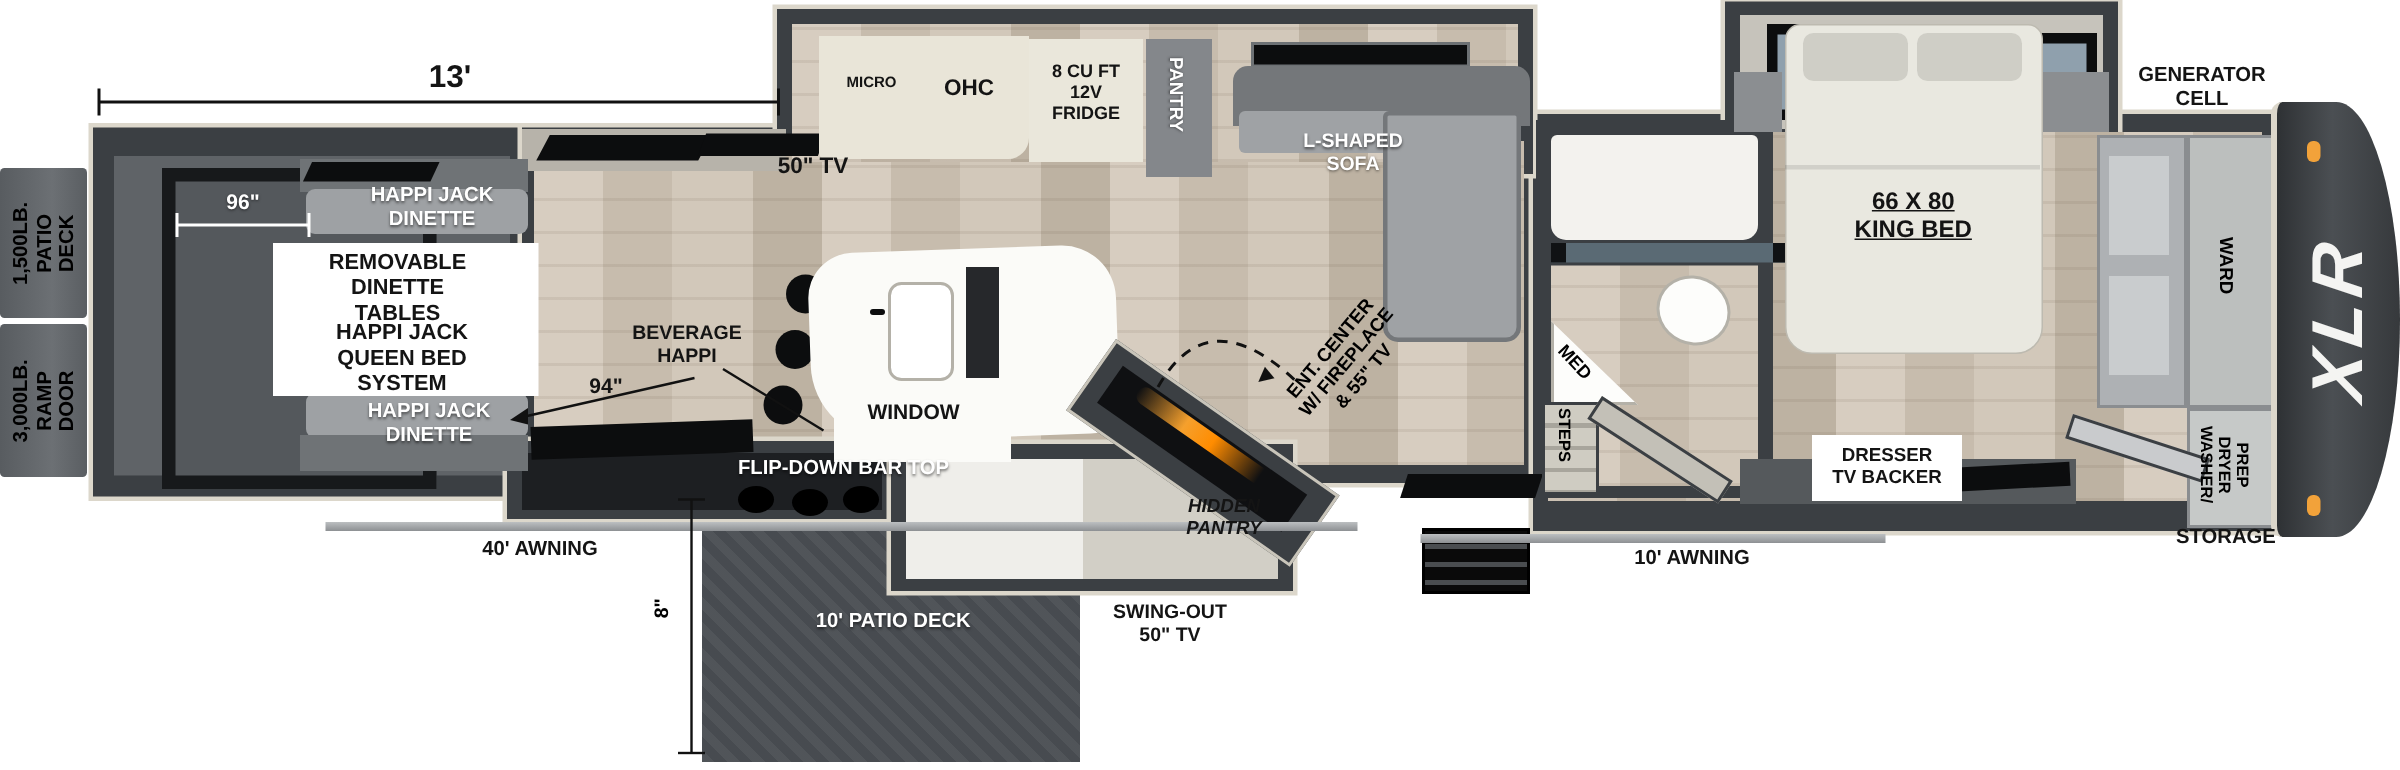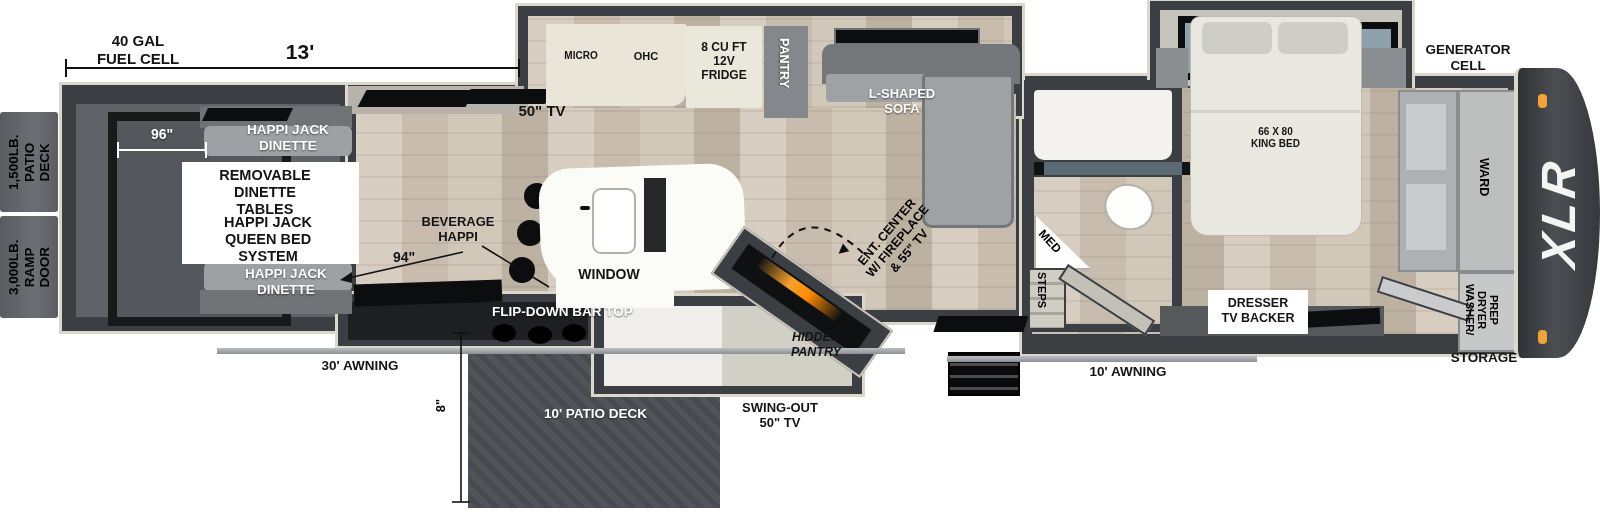--- a/index.html
+++ b/index.html
@@ -79,21 +79,21 @@
   <div class="lbl" style="left:510px;top:102px;width:64px;font-size:15px;">50" TV</div>
   <div class="blk" style="left:354px;top:282px;width:148px;height:22px;transform:rotate(-2deg);z-index:5;"></div>
   <div class="lbl" style="left:414px;top:214px;width:88px;font-size:13px;">BEVERAGE
 HAPPI</div>
   <div class="lbl" style="left:382px;top:249px;width:44px;font-size:14px;">94"</div>
 
   <div class="abs" style="left:546px;top:24px;width:140px;height:82px;background:#e9e5d8;border-radius:0 0 14px 4px;z-index:5;"></div>
   <div class="abs" style="left:686px;top:26px;width:76px;height:82px;background:#eae7db;z-index:5;"></div>
   <div class="abs" style="left:764px;top:26px;width:44px;height:92px;background:#84878b;z-index:5;"></div>
   <div class="lbl" style="left:552px;top:50px;width:58px;font-size:10px;">MICRO</div>
-  <div class="lbl" style="left:622px;top:50px;width:48px;font-size:11px;">OHC</div>
+  <div class="lbl" style="left:622px;top:50px;width:48px;font-size:15px;">OHC</div>
   <div class="lbl" style="left:688px;top:40px;width:72px;font-size:12px;">8 CU FT
 12V
 FRIDGE</div>
   <div class="vt lw" style="left:776px;top:38px;font-size:12.5px;">PANTRY</div>
 
   <div class="abs" style="left:834px;top:28px;width:142px;height:13px;background:#0c0d0e;border:2px solid #6d7174;z-index:5;"></div>
   <div class="abs" style="left:822px;top:44px;width:198px;height:40px;background:#74777a;border-radius:10px 10px 0 0;z-index:5;"></div>
   <div class="abs" style="left:826px;top:74px;width:154px;height:28px;background:#9fa2a5;border-radius:4px;z-index:6;"></div>
   <div class="abs" style="left:922px;top:74px;width:86px;height:148px;background:#9fa2a5;border:3px solid #74777a;border-radius:4px 4px 10px 10px;z-index:6;"></div>
   <div class="lbl lw" style="left:856px;top:86px;width:92px;font-size:13px;">L-SHAPED
@@ -139,21 +139,21 @@
 W/ FIREPLACE
 &amp; 55" TV</span>
   </div>
   <div class="abs" style="left:838px;top:244px;font-size:13px;color:#111;transform:rotate(140deg);z-index:20;font-weight:bold;">▶</div>
 
   <div class="blk" style="left:936px;top:316px;width:90px;height:16px;transform:skewX(-18deg);z-index:6;"></div>
   <div class="abs" style="left:948px;top:352px;width:68px;height:40px;background:repeating-linear-gradient(180deg,#0a0a0a 0 9px,#4a4d50 9px 12px);border:2px solid #000;z-index:6;"></div>
 
   <div class="abs" style="left:217px;top:348px;width:688px;height:6px;background:linear-gradient(180deg,#bcbfc1,#8d9093);z-index:12;"></div>
   <div class="abs" style="left:947px;top:356px;width:310px;height:6px;background:linear-gradient(180deg,#bcbfc1,#8d9093);z-index:12;"></div>
-  <div class="lbl" style="left:308px;top:358px;width:104px;font-size:13.5px;">30' AWNING</div>
+  <div class="lbl" style="left:308px;top:358px;width:104px;font-size:13.5px;">40' AWNING</div>
   <div class="lbl" style="left:1076px;top:364px;width:104px;font-size:13.5px;">10' AWNING</div>
 
   <div class="abs" style="left:1024px;top:80px;width:158px;height:252px;background:#3b3f43;z-index:4;"></div>
   <div class="abs" style="left:1034px;top:90px;width:138px;height:70px;background:#f3f2ee;border-radius:4px 4px 10px 10px;z-index:5;"></div>
   <div class="abs" style="left:1034px;top:162px;width:138px;height:13px;background:#5a6a74;border-left:10px solid #101214;border-right:10px solid #101214;z-index:5;"></div>
   <div class="wood" style="left:1034px;top:177px;width:138px;height:147px;z-index:4;"></div>
   <div class="abs" style="left:1104px;top:184px;width:46px;height:42px;background:#fdfdfb;border:2px solid #b4b1a8;border-radius:50% 50% 50% 50%;transform:rotate(24deg);z-index:6;"></div>
   <div class="abs" style="left:1034px;top:214px;width:54px;height:52px;background:#fdfdfb;border:2px solid #b4b1a8;clip-path:polygon(0 0,100% 100%,0 100%);z-index:6;"></div>
   <div class="rot" style="left:1026px;top:222px;width:46px;height:40px;">
     <span style="transform:rotate(47deg);font-size:12px;">MED</span>
@@ -164,21 +164,21 @@
   <div class="abs" style="left:1068px;top:264px;width:100px;height:14px;background:#c3c0b7;border:2px solid #3b3f43;transform:rotate(33deg);transform-origin:0 0;z-index:6;"></div>
 
   <div class="abs" style="left:1178px;top:16px;width:42px;height:64px;background:#8fa0ad;border:7px solid #0c0d0e;box-sizing:border-box;z-index:5;"></div>
   <div class="abs" style="left:1354px;top:22px;width:44px;height:62px;background:#8fa0ad;border:7px solid #0c0d0e;box-sizing:border-box;z-index:5;"></div>
   <div class="abs" style="left:1156px;top:48px;width:32px;height:40px;background:#8b8e91;z-index:5;"></div>
   <div class="abs" style="left:1362px;top:48px;width:44px;height:40px;background:#8b8e91;z-index:5;"></div>
   <div class="abs" style="left:1190px;top:16px;width:170px;height:218px;background:#e9e8e0;border:1px solid #bdbab0;border-radius:10px 10px 18px 18px;z-index:6;"></div>
   <div class="abs" style="left:1202px;top:22px;width:70px;height:32px;background:#cfcec6;border-radius:7px;z-index:7;"></div>
   <div class="abs" style="left:1278px;top:22px;width:70px;height:32px;background:#cfcec6;border-radius:7px;z-index:7;"></div>
   <div class="abs" style="left:1190px;top:110px;width:170px;height:3px;background:rgba(0,0,0,.10);z-index:7;"></div>
-  <div class="lbl" style="left:1228px;top:126px;width:95px;font-size:10px;z-index:20;">66 X 80
+  <div class="lbl" style="left:1228px;top:126px;width:95px;font-size:16px;z-index:20;text-decoration:underline;">66 X 80
 KING BED</div>
   <div class="lbl" style="left:1422px;top:42px;width:92px;font-size:13.5px;">GENERATOR
 CELL</div>
 
   <div class="abs" style="left:1398px;top:90px;width:56px;height:178px;background:#aeb1b4;border:2px solid #8a8d90;z-index:5;"></div>
   <div class="abs" style="left:1406px;top:104px;width:40px;height:66px;background:#c9ccce;z-index:6;"></div>
   <div class="abs" style="left:1406px;top:184px;width:40px;height:66px;background:#c9ccce;z-index:6;"></div>
   <div class="abs" style="left:1458px;top:90px;width:54px;height:178px;background:#bcbfbe;border:2px solid #8a8d90;z-index:5;"></div>
   <div class="vt" style="left:1476px;top:158px;font-size:12.5px;">WARD</div>
   <div class="abs" style="left:1458px;top:272px;width:54px;height:76px;background:#c6c9c8;border:2px solid #8a8d90;z-index:5;"></div>
@@ -193,22 +193,20 @@
   <div class="lbl" style="left:1208px;top:296px;width:100px;font-size:12.5px;">DRESSER
 TV BACKER</div>
   <div class="abs" style="left:1382px;top:276px;width:92px;height:13px;background:#c9cbcd;border:2px solid #3b3f43;transform:rotate(18deg);transform-origin:0 0;z-index:6;"></div>
 
   <div class="rot" style="left:1514px;top:68px;width:82px;height:290px;background:linear-gradient(90deg,#2e3134,#4b4f53 45%,#36393c);border-radius:8px 44px 44px 8px / 8px 150px 150px 8px;border-left:4px solid #dcd7cb;z-index:8;">
     <span style="transform:rotate(-90deg) skewX(-8deg);font-size:48px;font-style:italic;font-weight:900;color:#f4f4f2;letter-spacing:4px;">XLR</span>
   </div>
   <div class="abs" style="left:1538px;top:94px;width:9px;height:14px;background:#f2a23a;border-radius:4px;z-index:9;"></div>
   <div class="abs" style="left:1538px;top:330px;width:9px;height:14px;background:#f2a23a;border-radius:4px;z-index:9;"></div>
 
-  <div class="lbl" style="left:68px;top:32px;width:140px;font-size:15px;">40 GAL
-FUEL CELL</div>
   <div class="lbl" style="left:250px;top:40px;width:100px;font-size:21px;">13'</div>
 
   <svg class="overlay" width="1600" height="513" viewBox="0 0 1600 513">
 
     <line x1="66" y1="68" x2="519" y2="68" stroke="#111" stroke-width="2"></line>
     <line x1="66" y1="59" x2="66" y2="77" stroke="#111" stroke-width="2"></line>
     <line x1="519" y1="59" x2="519" y2="77" stroke="#111" stroke-width="2"></line>
 
     <line x1="118" y1="150" x2="206" y2="150" stroke="#fff" stroke-width="2"></line>
     <line x1="118" y1="142" x2="118" y2="158" stroke="#fff" stroke-width="2"></line>

